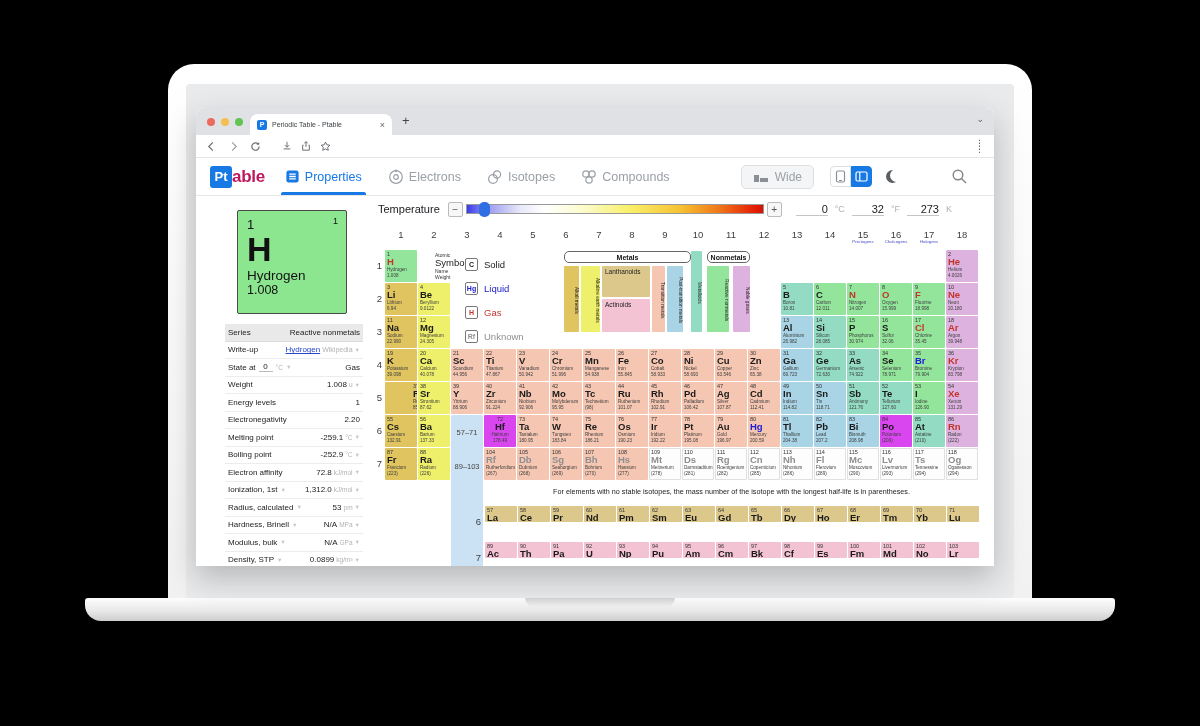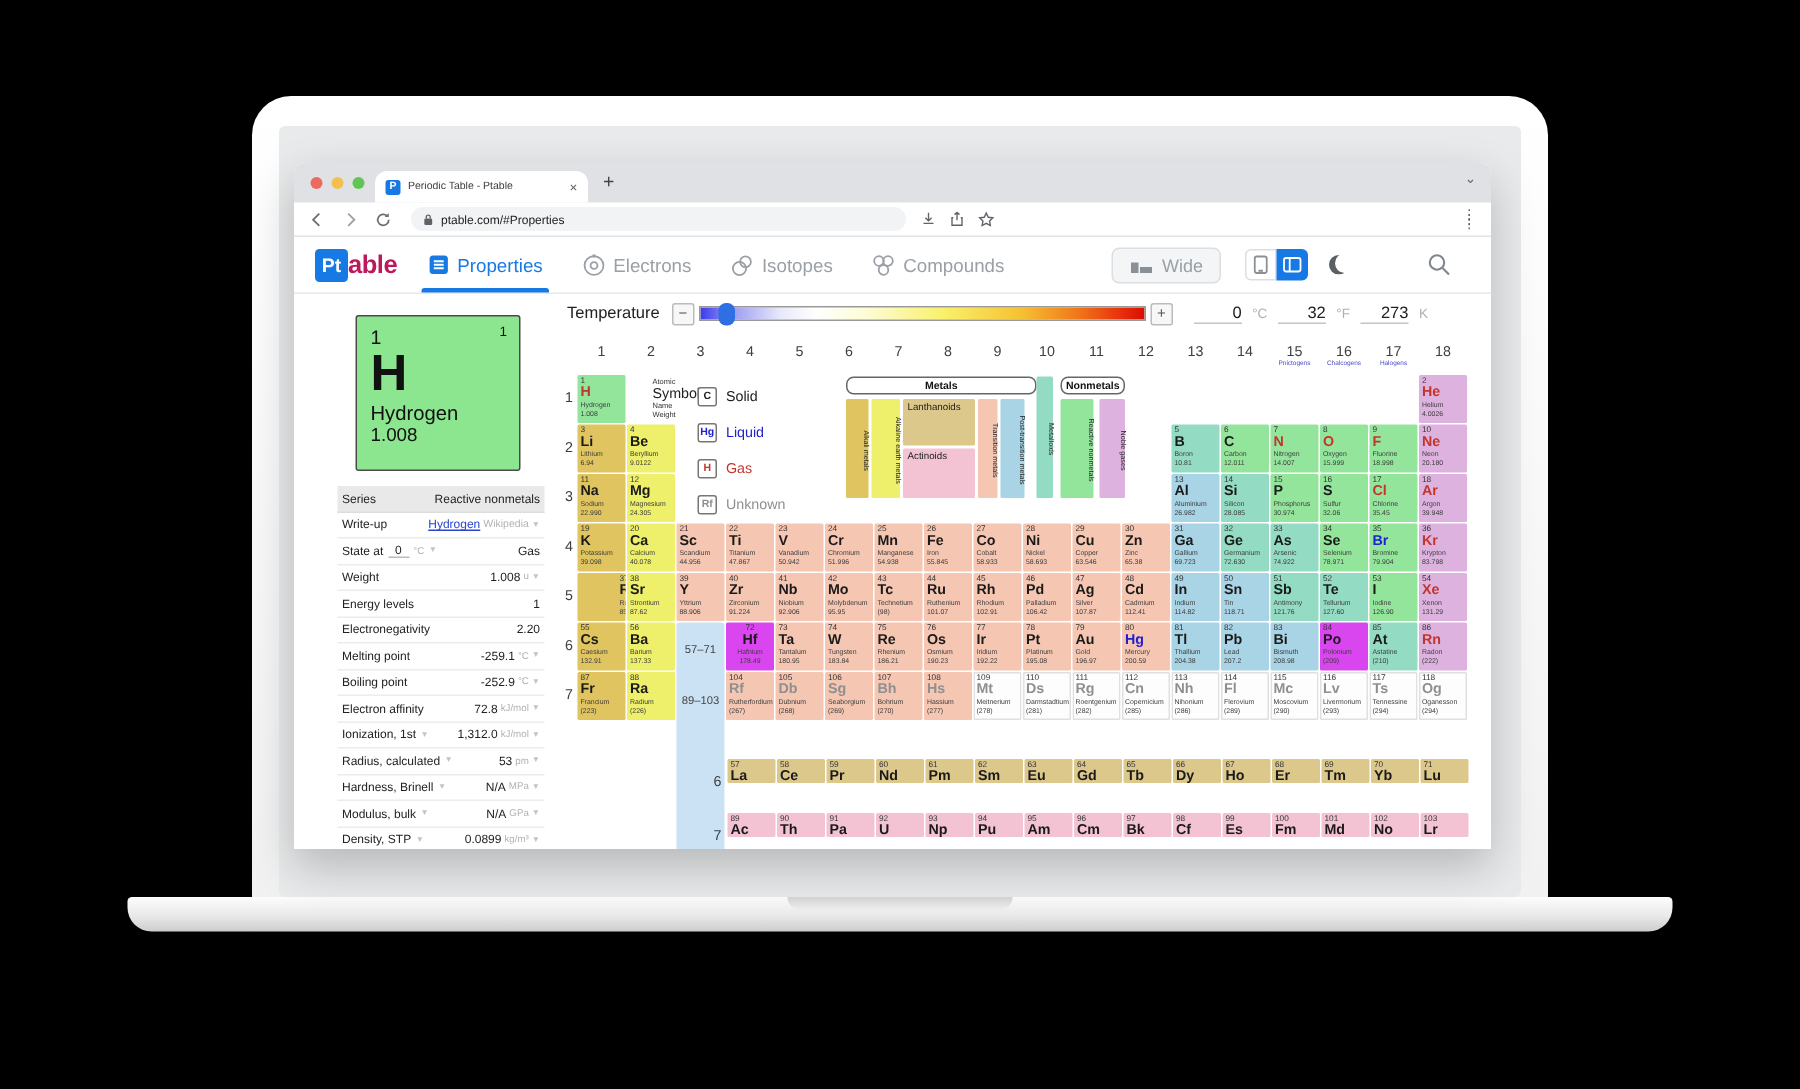--- a/index.html
+++ b/index.html
@@ -168,27 +168,20 @@
         <svg width="11" height="11" viewBox="0 0 12 12">
             <path d="M4.5 1.5 9 6l-4.5 4.5" fill="none" stroke="#9aa0a6" stroke-width="1.3"></path>
           </svg>
         </span>
       <span class="nav-ic">
         <svg width="11" height="11" viewBox="0 0 12 12">
             <path d="M10 6a4 4 0 1 1-1.2-2.8" fill="none" stroke="#6b6f73" stroke-width="1.3"></path>
             <path d="M10 1v3H7z" fill="#6b6f73"></path>
           </svg>
         </span>
-      <div class="urlpill">
-        <svg width="7" height="9" viewBox="0 0 8 10">
-            <rect x="1" y="4" width="6" height="5" rx="1" fill="#5f6368"></rect>
-            <path d="M2.5 4V3a1.5 1.5 0 0 1 3 0v1" fill="none" stroke="#5f6368" stroke-width="1"></path>
-          </svg>
-        <span class="url-text">ptable.com/#Properties</span>
-      </div>
       <div class="pill-icons">
         <svg width="10" height="10" viewBox="0 0 12 12">
             <path d="M6 1v6M3.5 5 6 7.5 8.5 5" fill="none" stroke="#5f6368" stroke-width="1.1"></path>
             <path d="M2 9.5h8" stroke="#5f6368" stroke-width="1.1"></path>
           </svg>
         <svg width="10" height="10" viewBox="0 0 12 12">
             <path d="M6 1v6M4 2.5 6 .8l2 1.7" fill="none" stroke="#5f6368" stroke-width="1.1"></path>
             <path d="M3 5H2v6h8V5H9" fill="none" stroke="#5f6368" stroke-width="1.1"></path>
           </svg>
         <svg width="11" height="11" viewBox="0 0 12 12">
@@ -1067,20 +1060,21 @@
               <div class="strip horiz" style="left: 217px; width: 48px; top: 16px; height: 31px; background: rgb(221, 200, 140);">Lanthanoids</div>
               <div class="strip horiz" style="left: 217px; width: 48px; top: 49px; height: 33px; background: rgb(243, 195, 211);">Actinoids</div>
               <div class="strip" style="left: 267px; width: 13px; background: rgb(245, 198, 178);">Transition metals</div>
               <div class="strip" style="left: 282px; width: 16px; background: rgb(168, 212, 230);">Post-transition metals</div>
               <div class="strip" style="left: 306px; width: 11px; top: 1px; height: 81px; background: rgb(147, 220, 195);">Metalloids</div>
               <div class="strip" style="left: 322px; width: 22px; background: rgb(148, 229, 156);">Reactive nonmetals</div>
               <div class="strip" style="left: 348px; width: 17px; background: rgb(221, 178, 223);">Noble gases</div>
               <div class="band"></div>
               <div class="band-label" style="left: 66px; top: 178px;">57–71</div>
               <div class="band-label" style="left: 66px; top: 212px;">89–103</div>
+              <div class="note">For elements with no stable isotopes, the mass number of the isotope with the longest half-life is in parentheses.</div>
               <div class="f-plabel" style="top: 266px;">6</div>
               <div class="f-row" style="top: 256px;">
                 <div class="cell cat-ln" style="background: rgb(221, 200, 140);">
                   <div class="n">57</div>
                   <div class="sym st-s">La</div>
                   <div class="nm">Lanthanum</div>
                   <div class="wt">138.91</div>
                 </div>
                 <div class="cell cat-ln" style="background: rgb(221, 200, 140);">
                   <div class="n">58</div>

